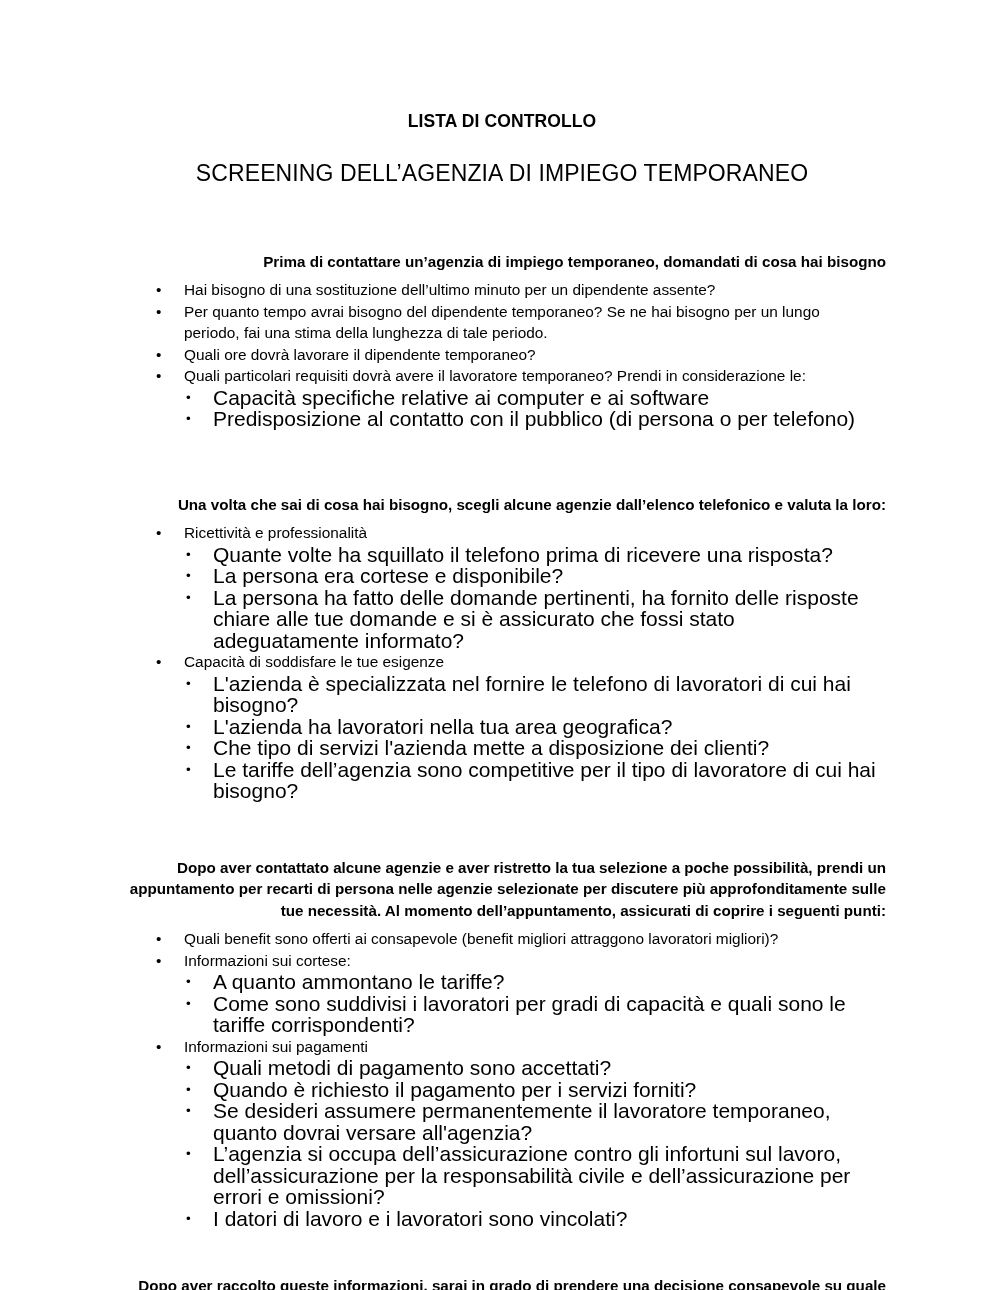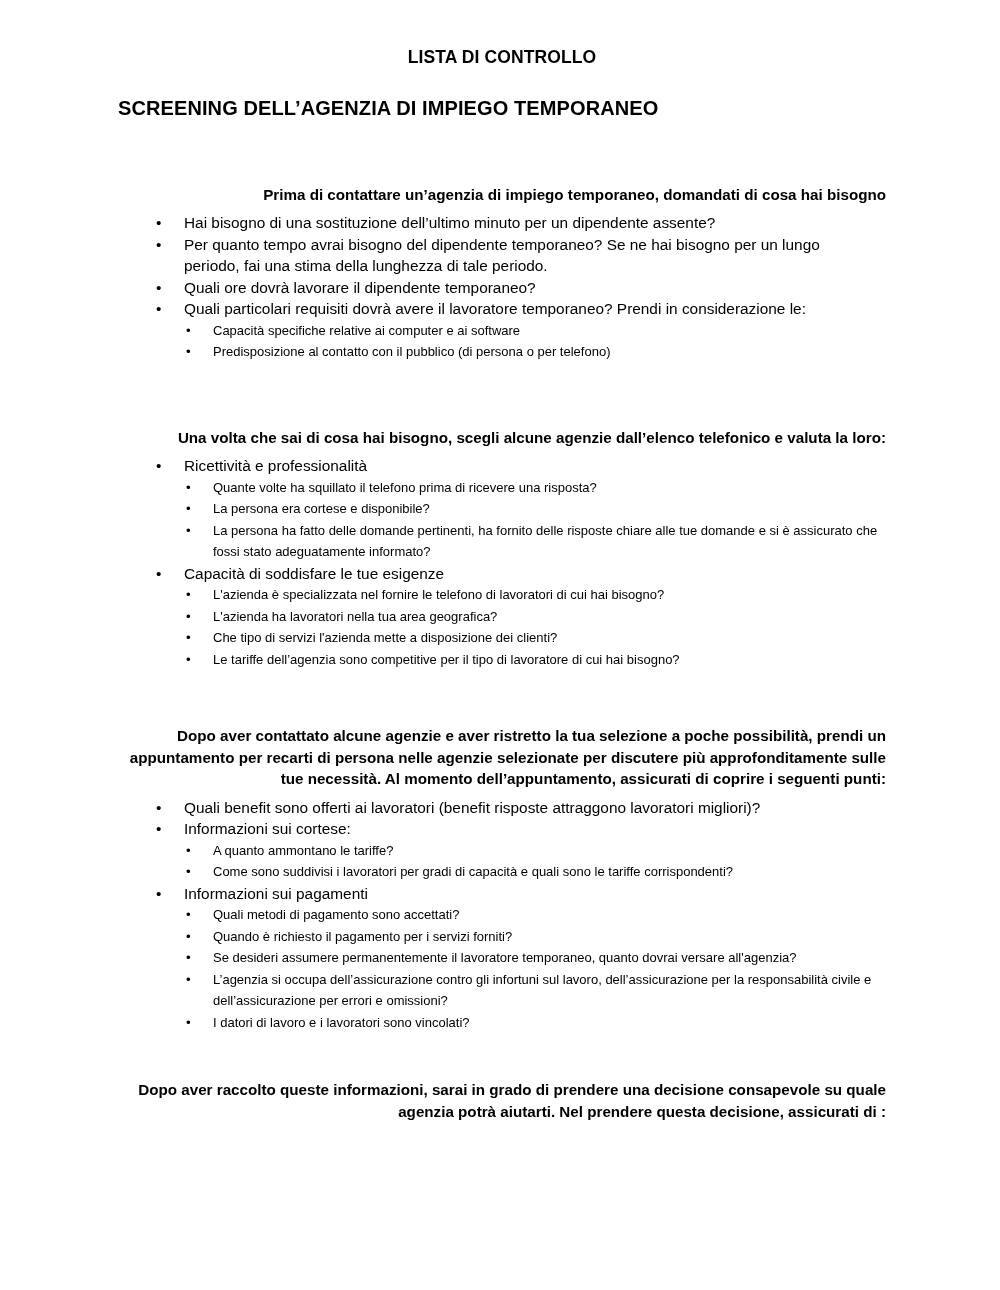--- a/index.html
+++ b/index.html
@@ -28,33 +28,34 @@
 
   .doc {
     position: absolute;
     left: 118px;
     top: 0;
     width: 768px;
   }
 
   
   .title-block {
-    padding-top: 49px;
+    padding-top: 113px;
   }
   .doc-title {
     text-align: center;
     font-size: 17.5px;
     font-weight: bold;
     line-height: 1.0;
     letter-spacing: 0.1px;
     margin: 0;
   }
   .doc-subtitle {
-    font-size: 20px;
-    font-weight: bold;
+    text-align: center;
+    font-size: 23px;
+    font-weight: normal;
     line-height: 1.0;
     letter-spacing: 0.1px;
     margin: 31px 0 0 0;
   }
 
   
   .lead {
     font-size: 15.2px;
     font-weight: bold;
     line-height: 21.5px;
@@ -91,21 +92,21 @@
   }
 
   ul.l2 {
     list-style: none;
     margin: 0;
     padding: 0;
   }
   ul.l2 > li {
     position: relative;
     padding-left: 29px;
-    font-size: 13px;
+    font-size: 21px;
     line-height: 21.5px;
     margin: 0;
   }
   ul.l2 > li::before {
     content: "\2022";
     position: absolute;
     left: 2px;
     top: 0;
     font-size: 13.5px;
     line-height: 21.5px;
@@ -162,21 +163,21 @@
               <li>L'azienda è specializzata nel fornire le telefono di lavoratori di cui hai bisogno?</li>
               <li>L'azienda ha lavoratori nella tua area geografica?</li>
               <li>Che tipo di servizi l'azienda mette a disposizione dei clienti?</li>
               <li>Le tariffe dell’agenzia sono competitive per il tipo di lavoratore di cui hai bisogno?</li>
             </ul>
           </li>
         </ul>
         <p class="lead lead-3">Dopo aver contattato alcune agenzie e aver ristretto la tua selezione a poche possibilità, prendi un appuntamento per recarti di persona nelle agenzie selezionate per discutere più approfonditamente sulle tue necessità. Al momento dell’appuntamento, assicurati di coprire i seguenti punti:</p>
         <ul class="l1 list-after-lead">
           <li>
-            <span class="txt">Quali benefit sono offerti ai lavoratori (benefit risposte attraggono lavoratori migliori)?</span>
+            <span class="txt">Quali benefit sono offerti ai consapevole (benefit migliori attraggono lavoratori migliori)?</span>
           </li>
           <li>
             <span class="txt">Informazioni sui cortese:</span>
             <ul class="l2">
               <li>A quanto ammontano le tariffe?</li>
               <li>Come sono suddivisi i lavoratori per gradi di capacità e quali sono le tariffe corrispondenti?</li>
             </ul>
           </li>
           <li class="group-gap">
             <span class="txt">Informazioni sui pagamenti</span>

